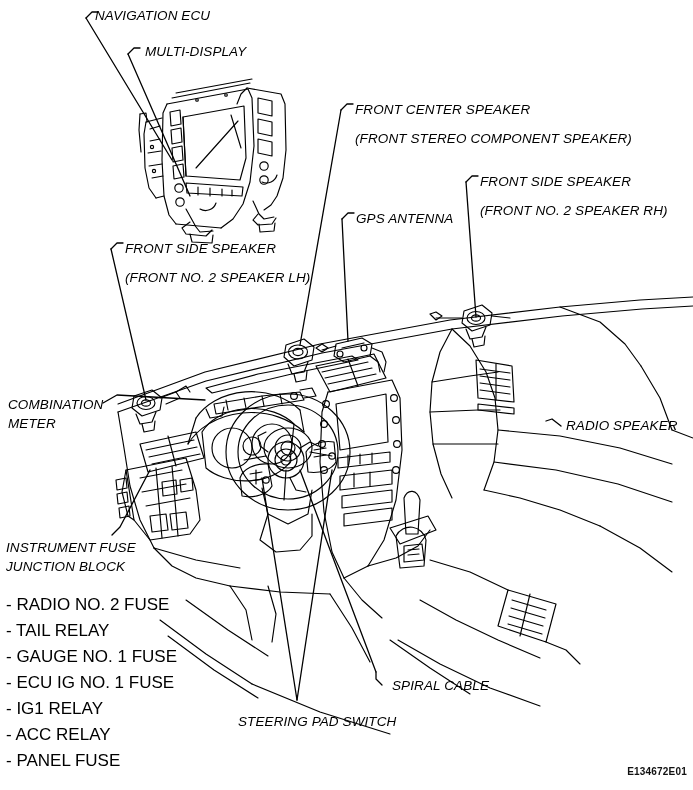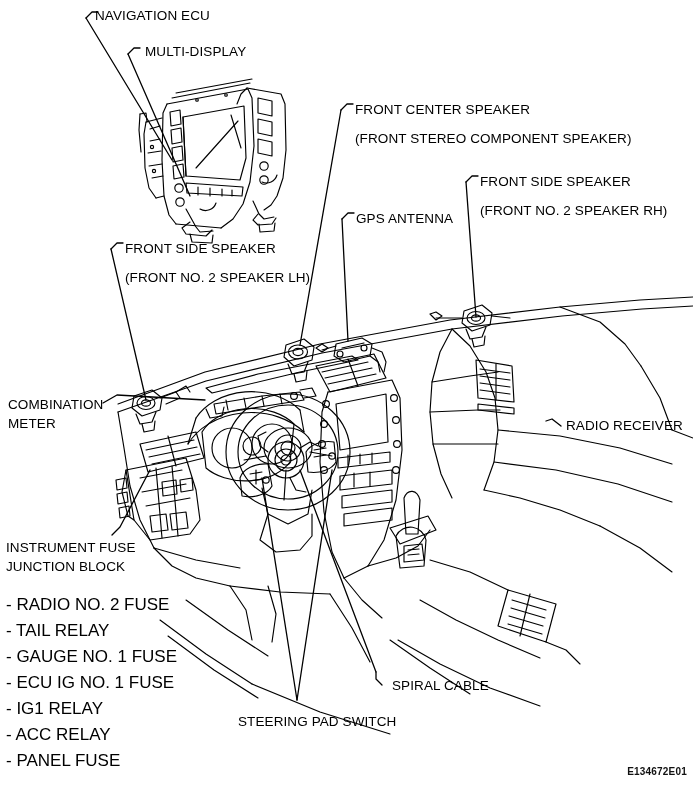--- a/index.html
+++ b/index.html
@@ -25,20 +25,21 @@
     height: 790px;
   }
   .label {
     position: absolute;
     font-family: "Liberation Sans", sans-serif;
     font-size: 13.5px;
     line-height: 19px;
     letter-spacing: 0.1px;
     color: #000000;
     white-space: nowrap;
+    font-style: italic;
   }
   .fuse-list {
     position: absolute;
     left: 6px;
     top: 592px;
     width: 200px;
   }
   .fuse-item {
     font-family: "Liberation Sans", sans-serif;
     font-size: 17px;
@@ -418,21 +419,21 @@
   <div class="label" style="left:356px; top:209px;">GPS ANTENNA</div>
 
   <div class="label" style="left:125px; top:239px;">FRONT SIDE SPEAKER</div>
 
   <div class="label" style="left:125px; top:268px;">(FRONT NO. 2 SPEAKER LH)</div>
 
   <div class="label" style="left:8px; top:395px;">COMBINATION</div>
 
   <div class="label" style="left:8px; top:414px;">METER</div>
 
-  <div class="label" style="left:566px; top:416px;">RADIO RECEIVER</div>
+  <div class="label" style="left:566px; top:416px;">RADIO SPEAKER</div>
 
   <div class="label" style="left:6px; top:538px;">INSTRUMENT FUSE</div>
 
   <div class="label" style="left:6px; top:557px;">JUNCTION BLOCK</div>
 
   <div class="fuse-list">
     <div class="fuse-item">- RADIO NO. 2 FUSE</div>
     <div class="fuse-item">- TAIL RELAY</div>
     <div class="fuse-item">- GAUGE NO. 1 FUSE</div>
     <div class="fuse-item">- ECU IG NO. 1 FUSE</div>

